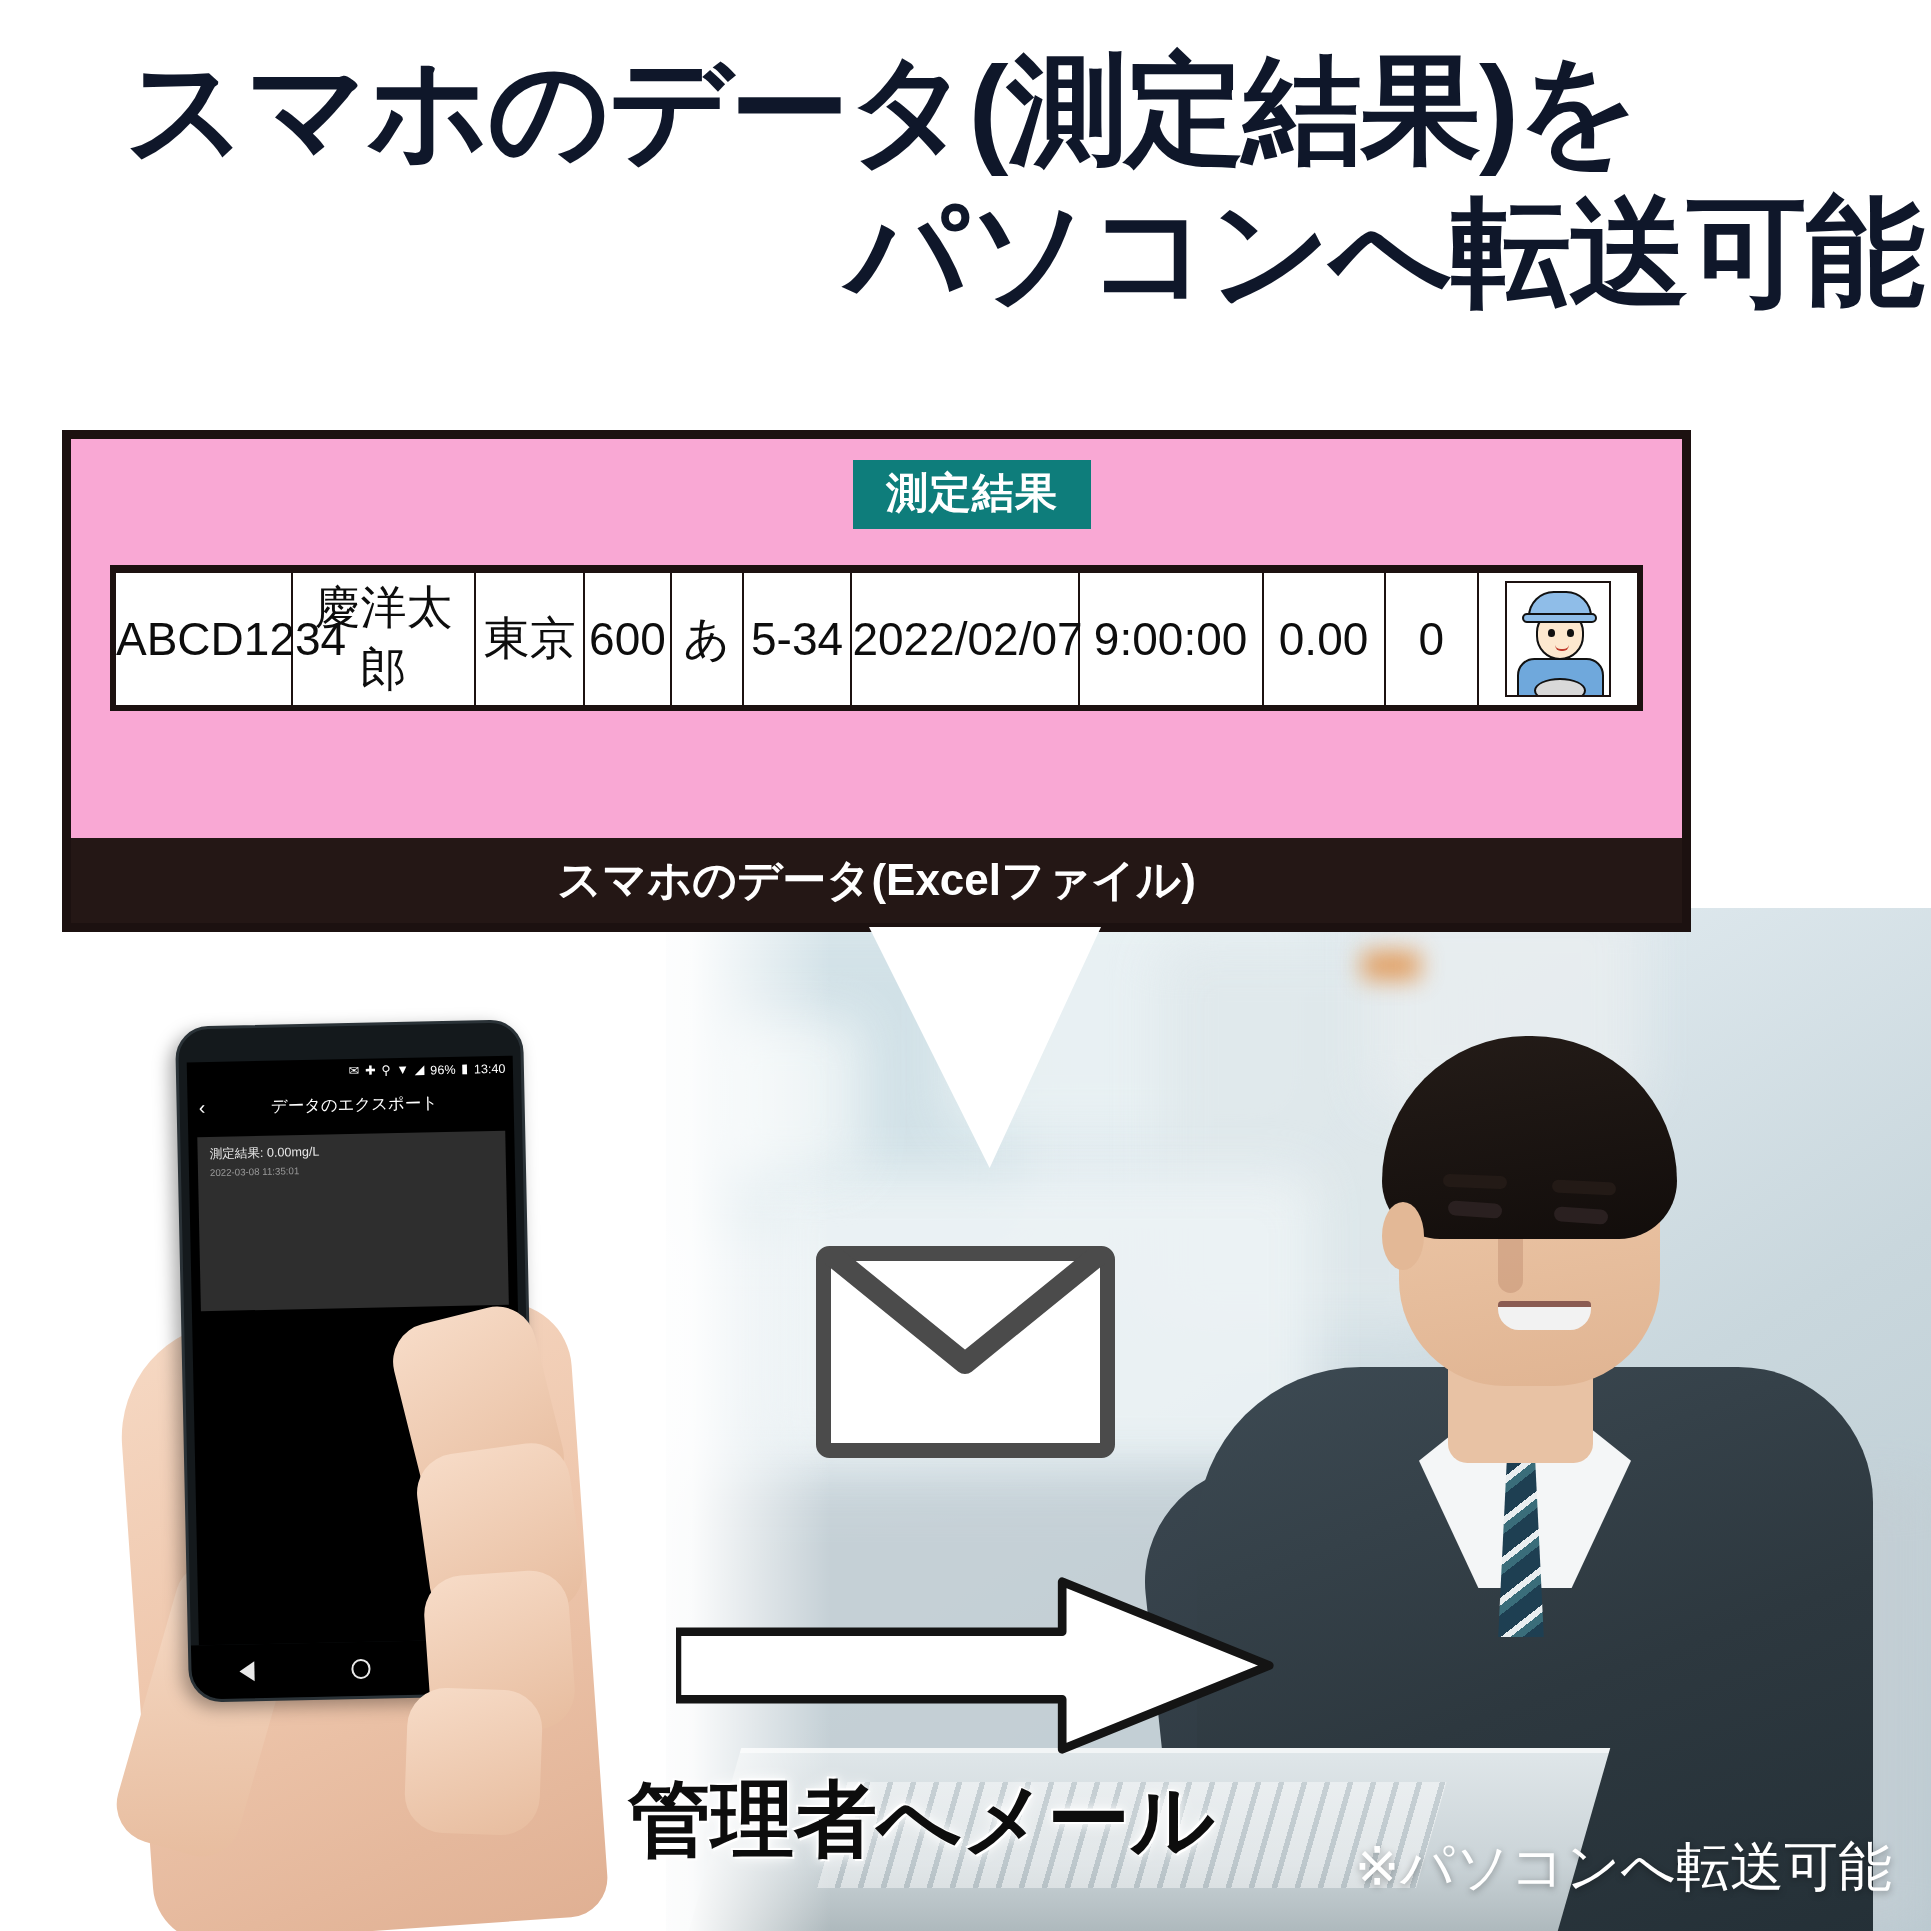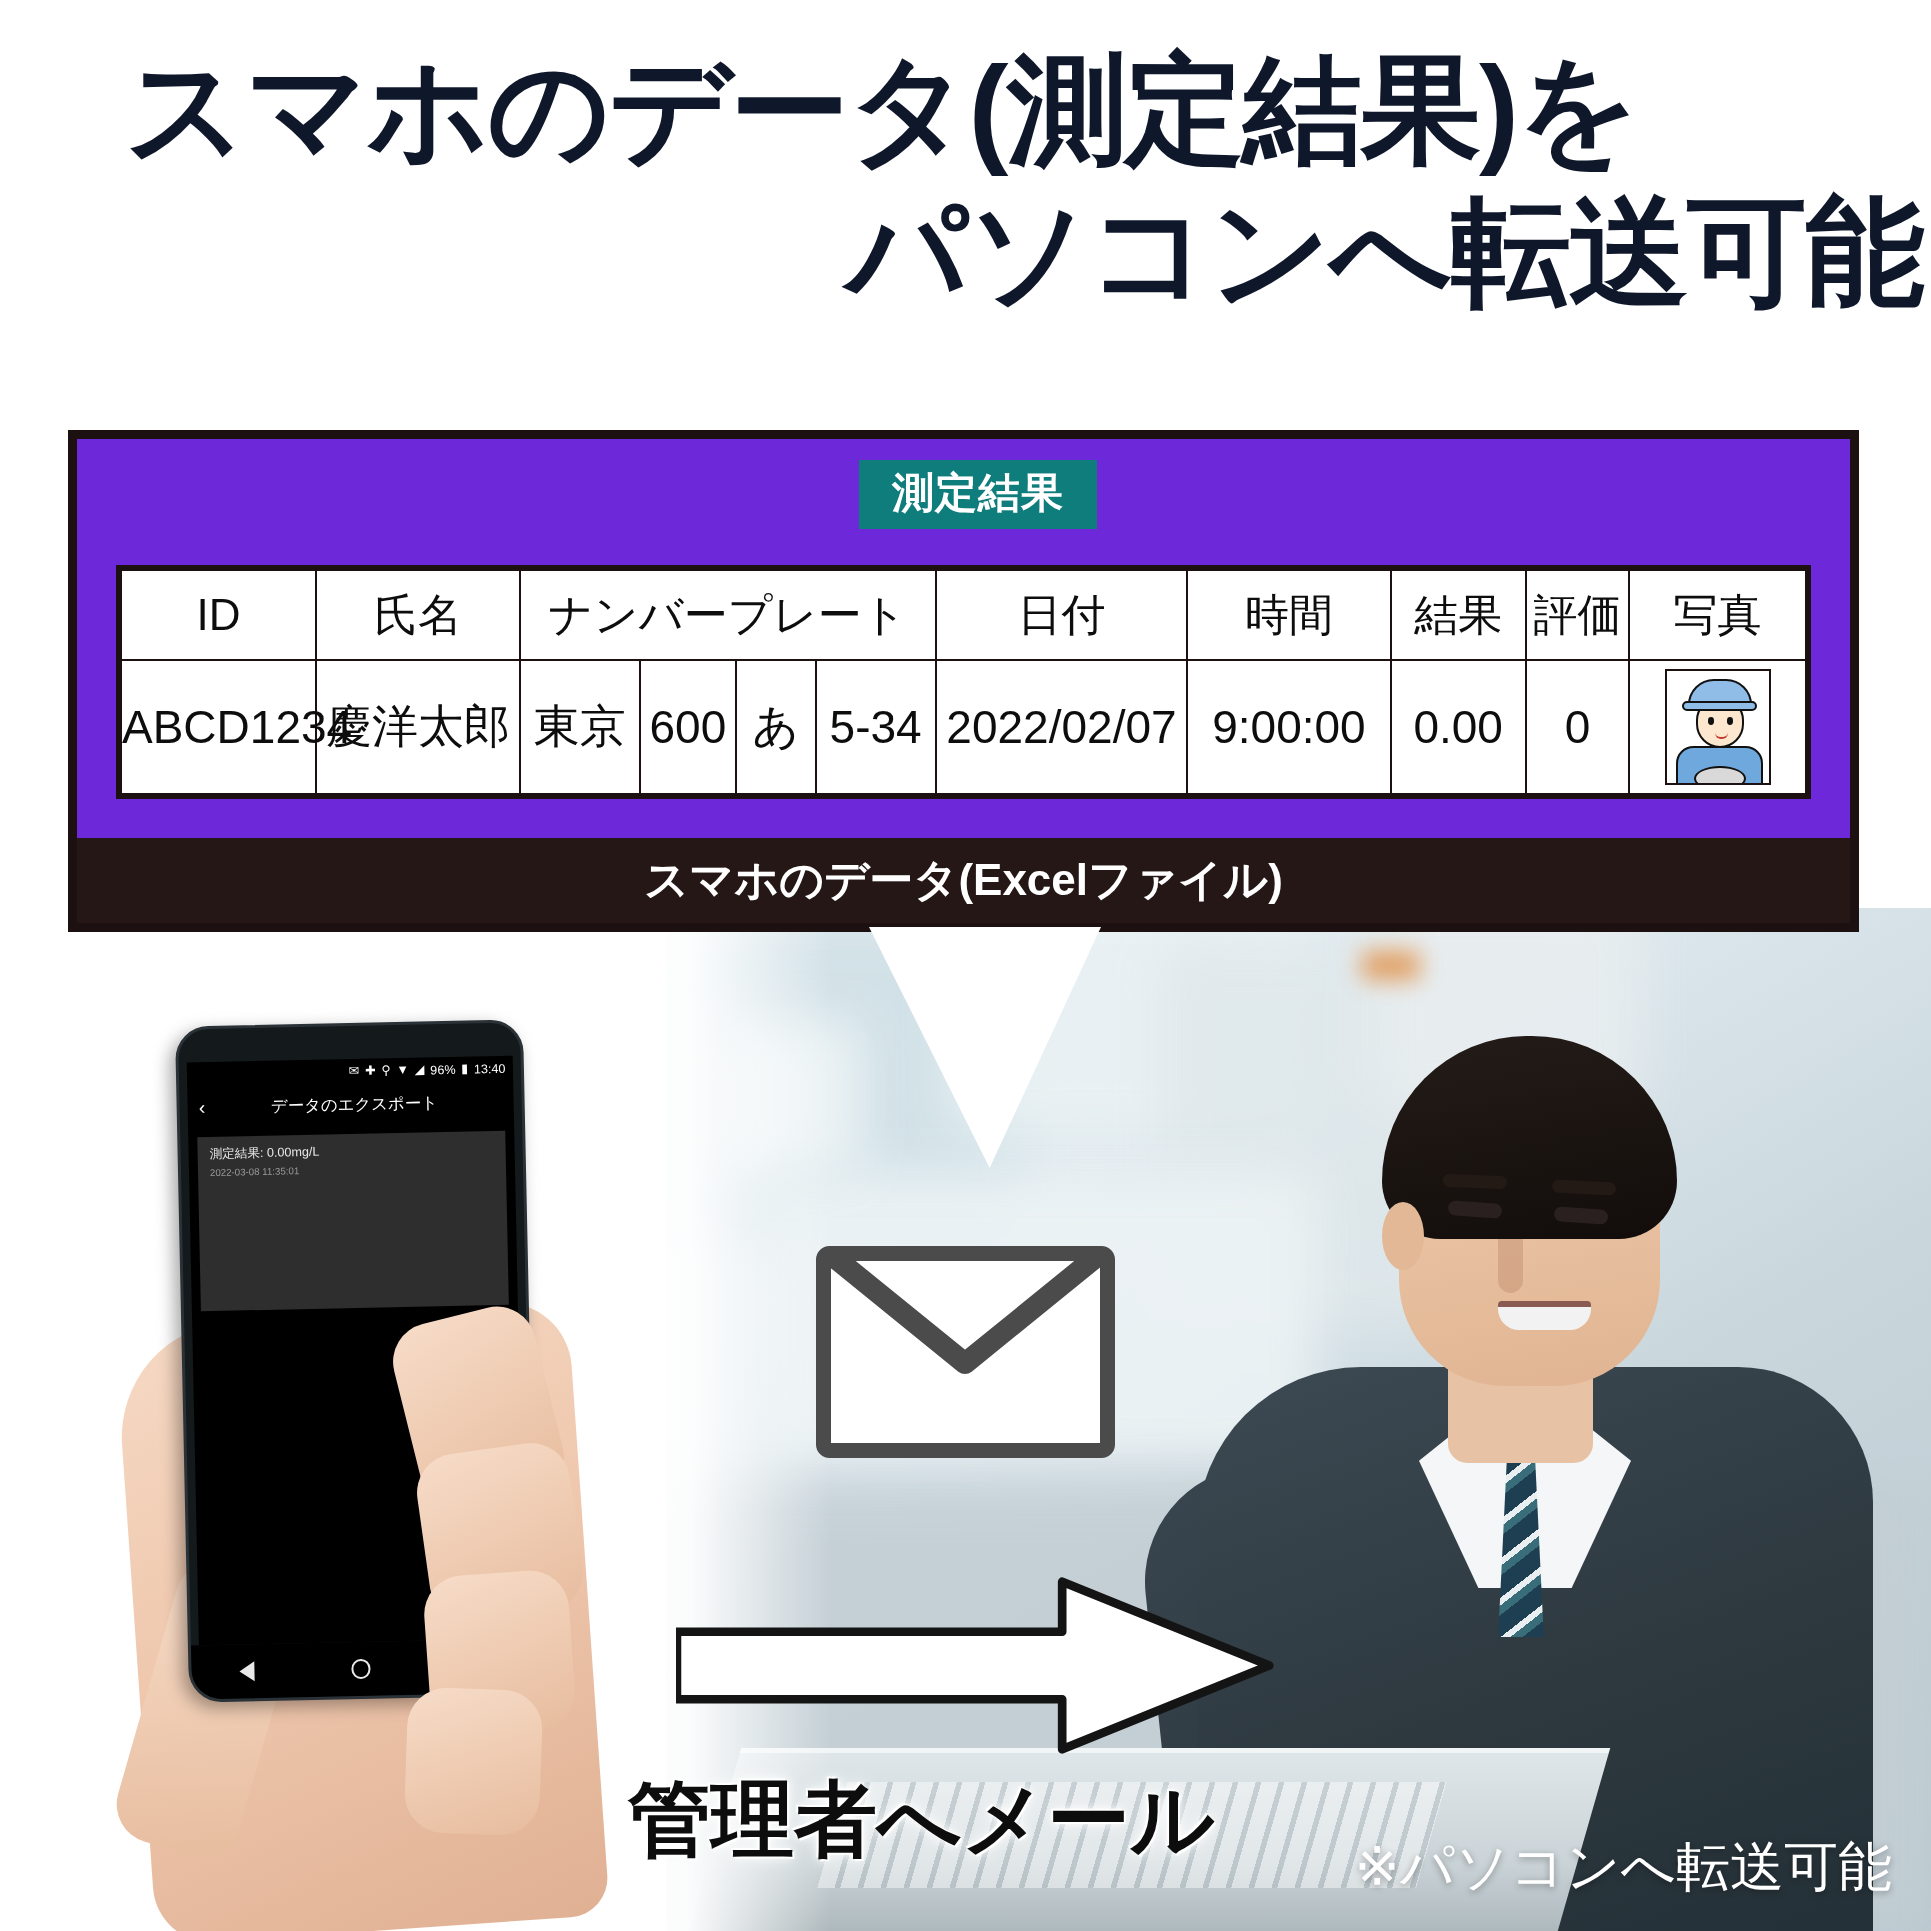--- a/index.html
+++ b/index.html
@@ -31,24 +31,24 @@
     letter-spacing: -1.9px;
     white-space: nowrap;
     margin-left: 28px;
   }
   .headline .l1 { display:block; text-align:left; padding-left: 97px; }
   .headline .l2 { display:block; text-align:center; padding-left: 792px; }
 
   
   .panel {
     position: absolute;
-    left: 68px; top: 430px;
-    width: 1791px; height: 502px;
+    left: 62px; top: 430px;
+    width: 1629px; height: 502px;
     border: 9.7px solid #1c1110;
-    background: #6d28d9;
+    background: #f9a8d4;
   }
   .panel-inner { position: relative; width:100%; height:100%; }
 
   .badge {
     position: absolute;
     left: 782px; top: 21px;
     background: #0e7d7b;
     color: #ffffff;
     font-weight: bold;
     font-size: 42px;
@@ -349,30 +349,20 @@
               <col style="width:5.2%">
               <col style="width:4.3%">
               <col style="width:6.5%">
             <col style="width:13.6%">
               <col style="width:11%">
             <col style="width:7.3%">
               <col style="width:5.6%">
               <col style="width:9.5%">
           </colgroup>
           <tbody>
-              <tr class="head">
-            <th class="first">ID</th>
-            <th>氏名</th>
-            <th colspan="4">ナンバープレート</th>
-            <th>日付</th>
-            <th>時間</th>
-            <th>結果</th>
-            <th>評価</th>
-            <th class="last">写真</th>
-          </tr>
           <tr class="body">
             <td class="first">ABCD1234</td>
             <td>慶洋太郎</td>
             <td>東京</td>
             <td>600</td>
             <td>あ</td>
             <td>5-34</td>
             <td>2022/02/07</td>
             <td>9:00:00</td>
             <td>0.00</td>

